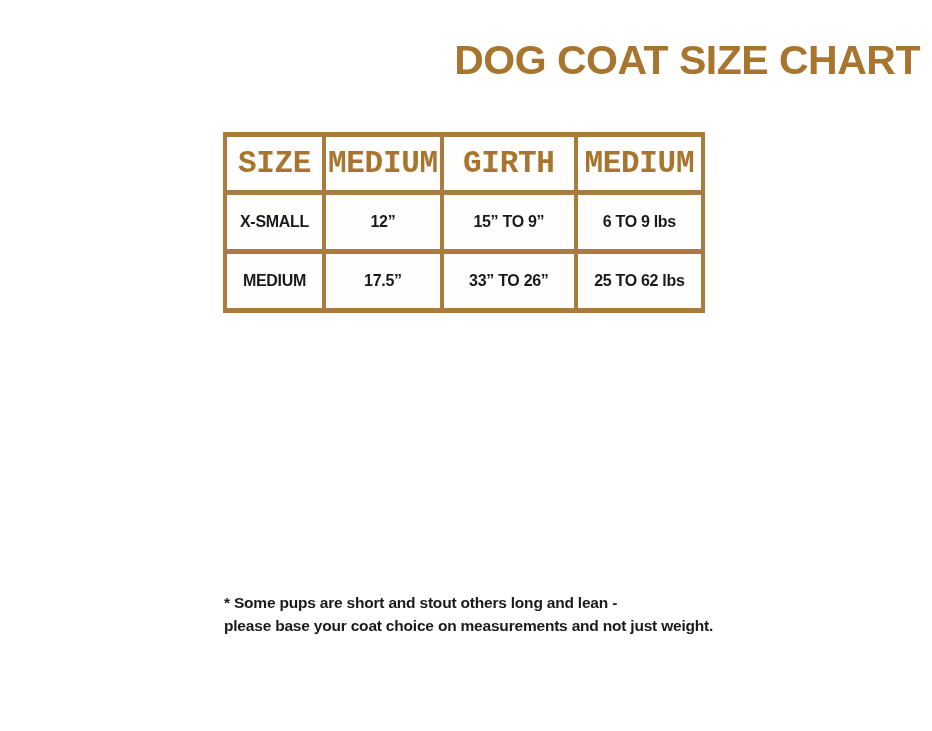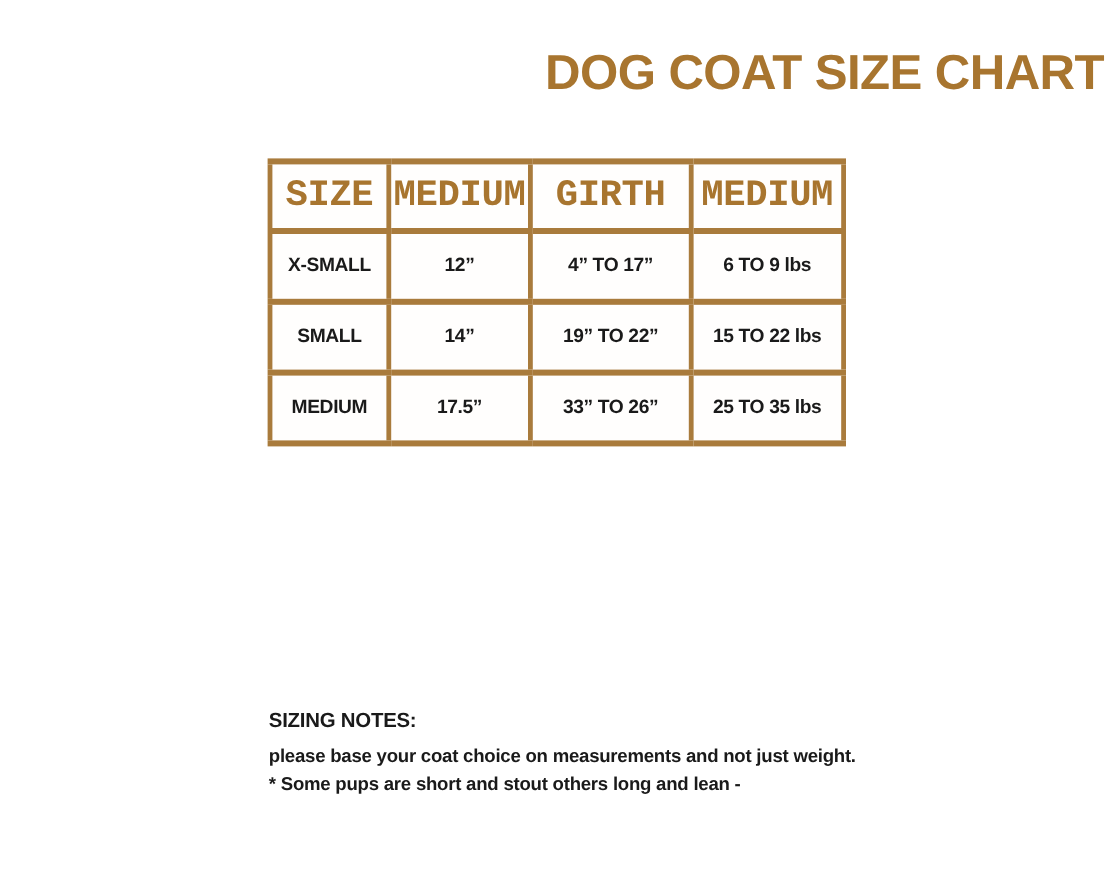--- a/index.html
+++ b/index.html
@@ -105,37 +105,30 @@
         <th>SIZE</th>
         <th>MEDIUM</th>
         <th>GIRTH</th>
         <th>MEDIUM</th>
       </tr>
     </thead>
     <tbody>
       <tr>
         <td>X-SMALL</td>
         <td>12”</td>
-        <td>4” TO 17”</td>
+        <td>15” TO 9”</td>
         <td>6 TO 9 lbs</td>
-      </tr>
-      <tr>
-        <td>SMALL</td>
-        <td>14”</td>
-        <td>19” TO 22”</td>
-        <td>15 TO 22 lbs</td>
       </tr>
       <tr>
         <td>MEDIUM</td>
         <td>17.5”</td>
         <td>33” TO 26”</td>
-        <td>25 TO 35 lbs</td>
+        <td>25 TO 62 lbs</td>
       </tr>
     </tbody>
   </table>
 
   <div class="notes">
-    <div class="notes-heading">SIZING NOTES:</div>
+    <div class="notes-line">* Some pups are short and stout others long and lean -</div>
     <div class="notes-line">please base your coat choice on measurements and not just weight.</div>
-    <div class="notes-line">* Some pups are short and stout others long and lean -</div>
   </div>
 
 </div>
 
 </body></html>

